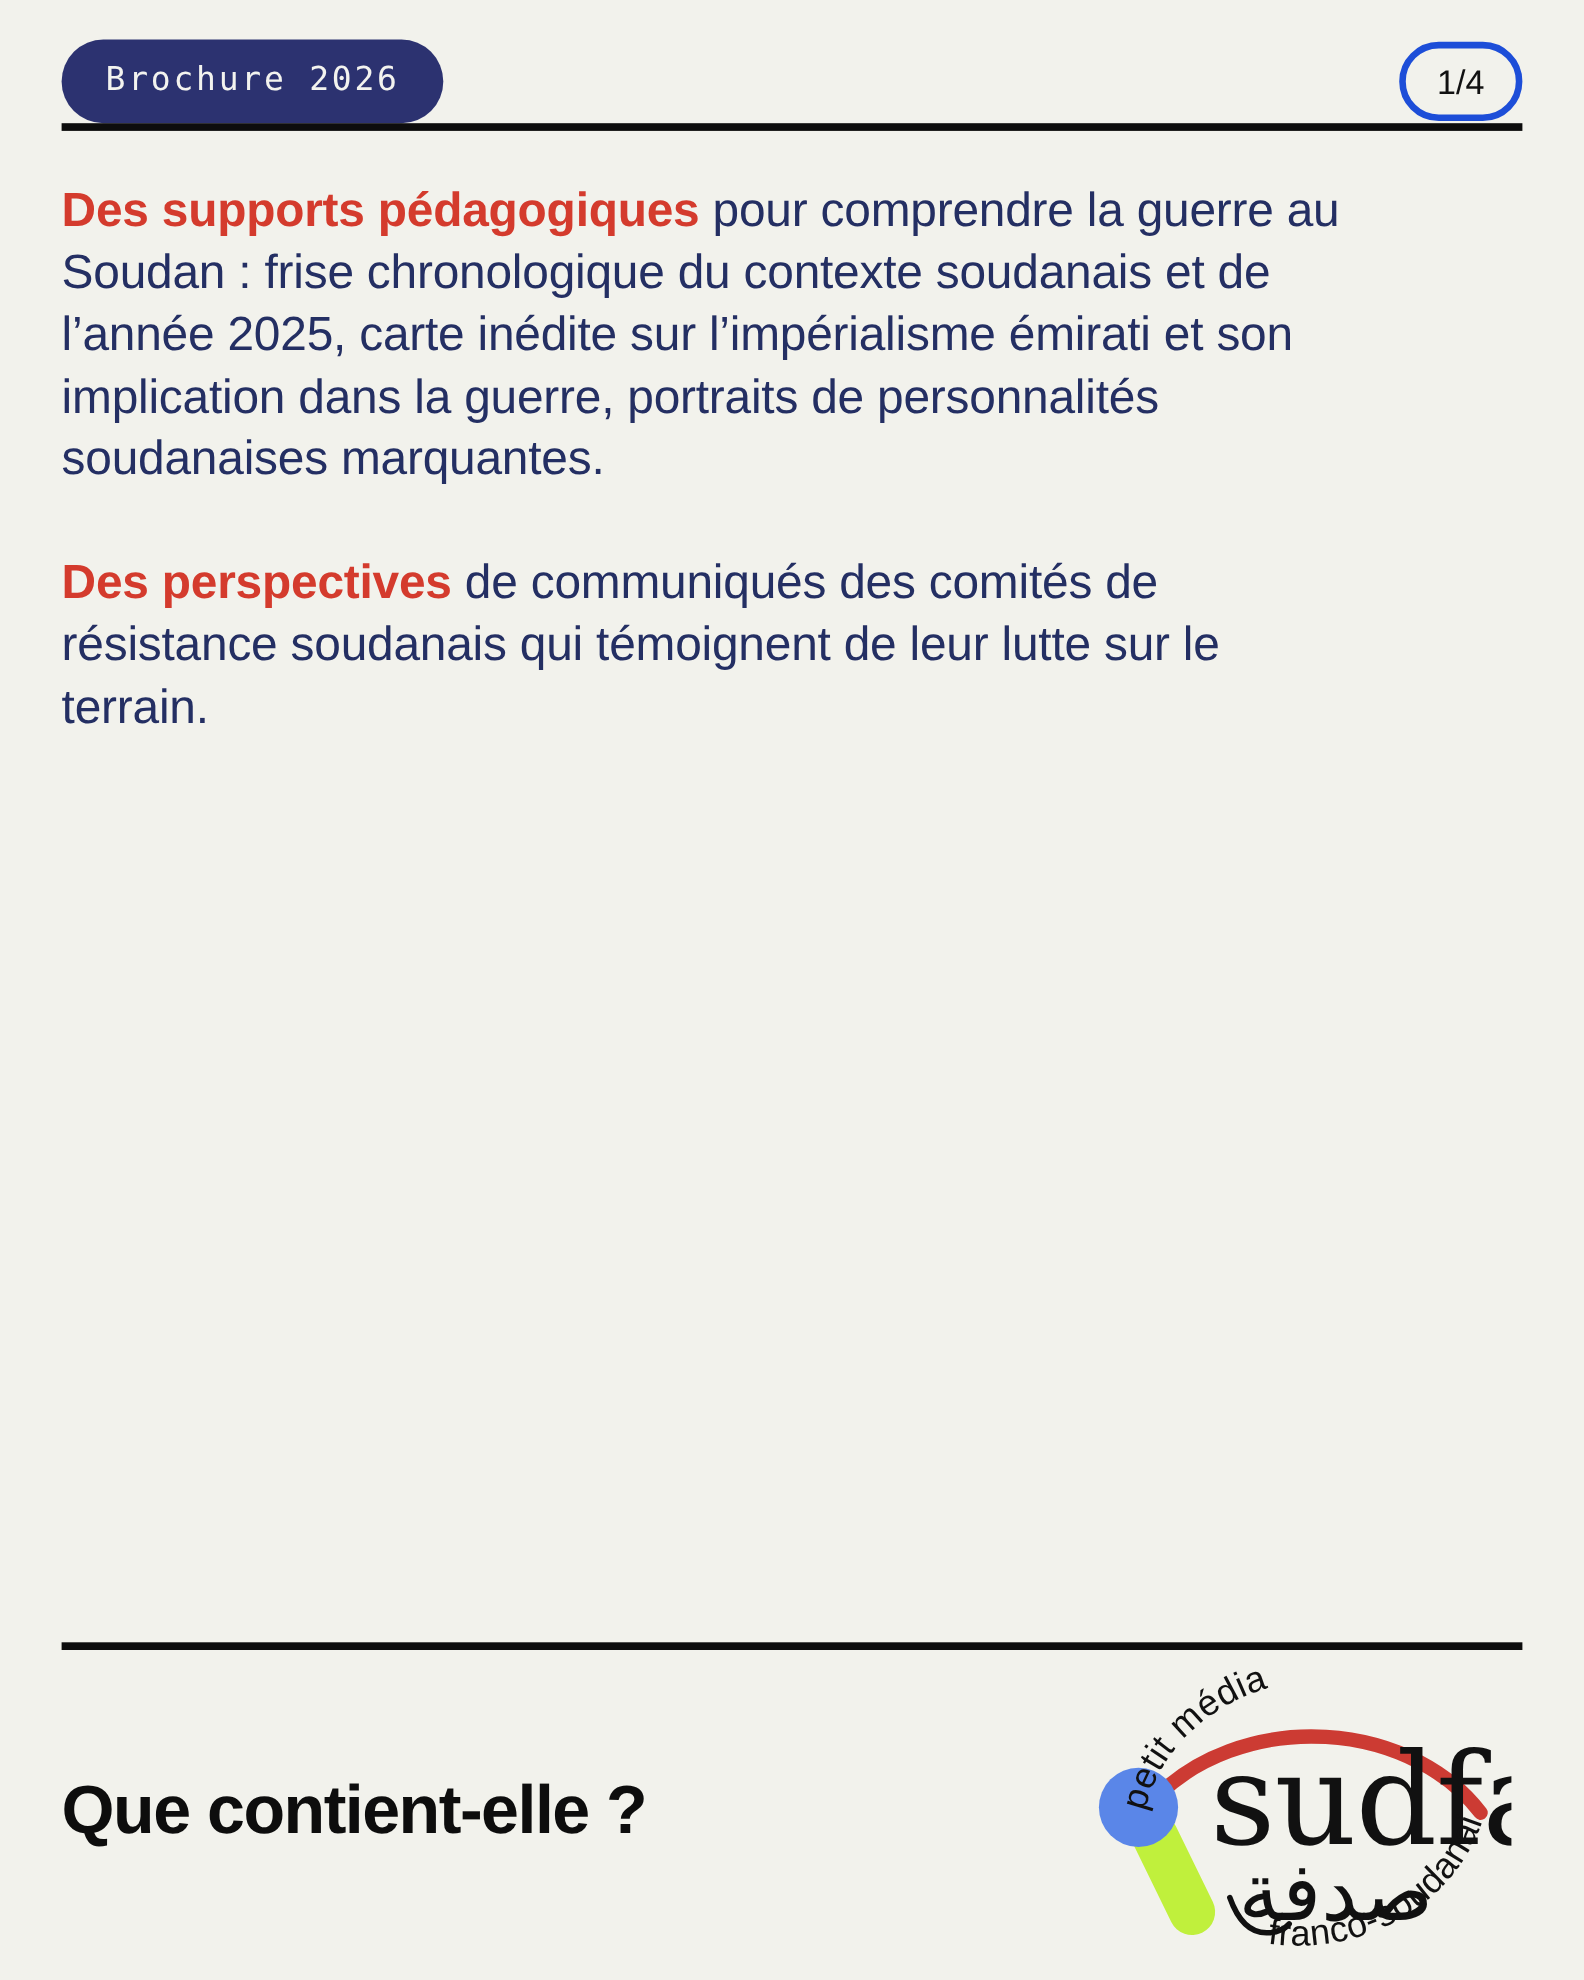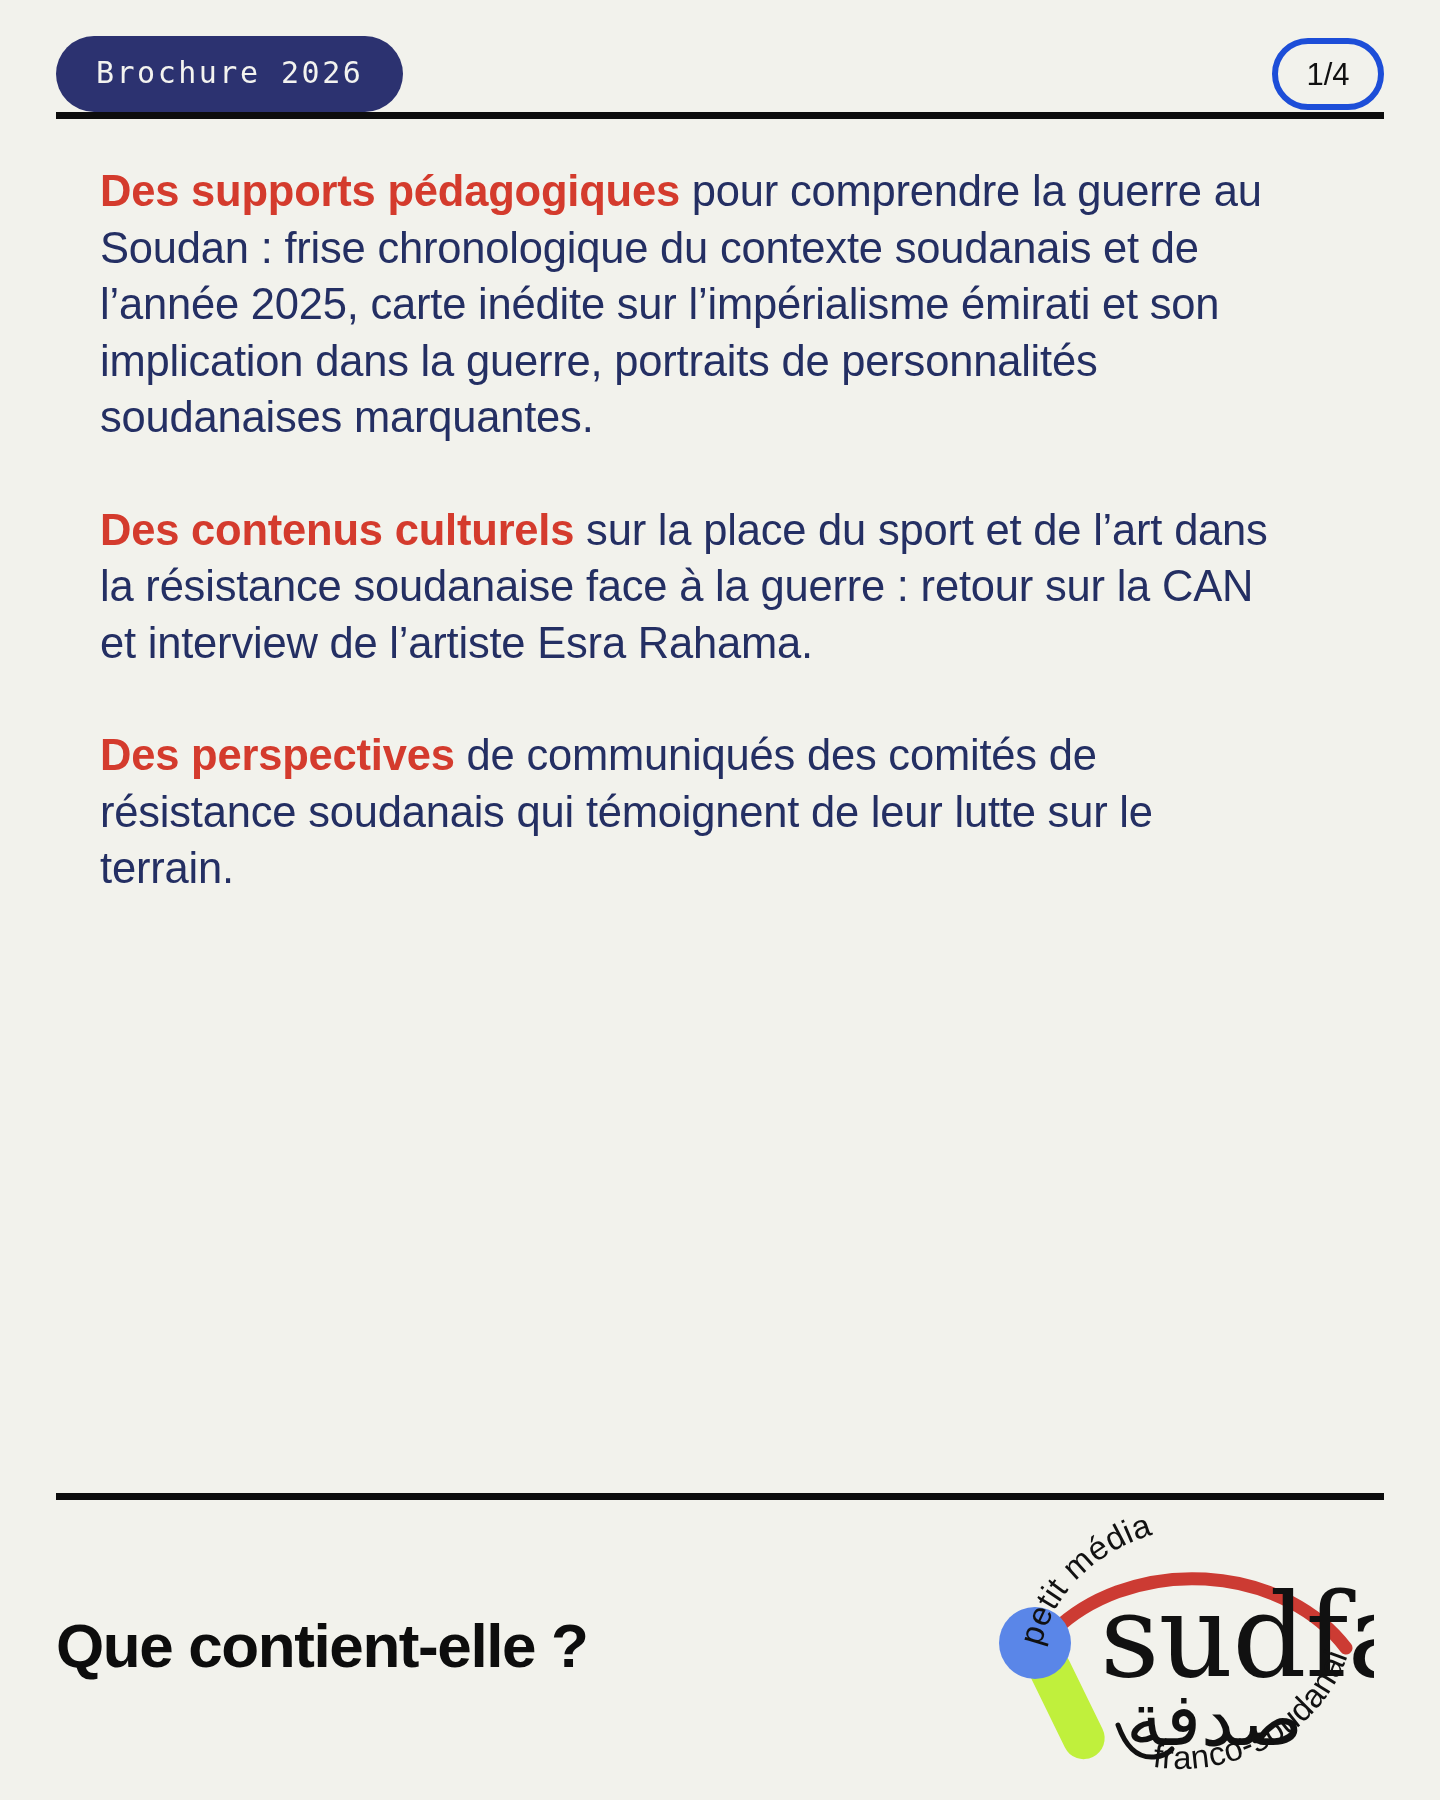--- a/index.html
+++ b/index.html
@@ -78,21 +78,20 @@
     flex: none;
   }
   .rule-top { margin-top: 14px; }
   .rule-bottom { margin-top: 0; }
 
   
   .content {
     flex: 1 1 auto;
     padding-top: 44px;
     min-height: 0;
-    margin-left: 44px;
   }
 
   .para {
     color: #242f63;
     font-size: 43.5px;
     line-height: 1.30;
     letter-spacing: -0.2px;
     margin: 0 0 56px 0;
     max-width: 1185px;
     font-weight: 400;
@@ -163,23 +162,20 @@
 
   <div class="rule rule-top"></div>
 
   <div class="content">
 
     <p class="para">
       <span class="lead">Des supports pédagogiques</span><span> pour comprendre la guerre au Soudan : frise chronologique du contexte soudanais et de l’année 2025, carte inédite sur l’impérialisme émirati et son implication dans la guerre, portraits de personnalités soudanaises marquantes.</span>
     </p>
 
 
-    <p class="para">
-      <span class="lead">Des contenus culturels</span><span> sur la place du sport et de l’art dans la résistance soudanaise face à la guerre : retour sur la CAN et interview de l’artiste Esra Rahama.</span>
-    </p>
 
     <p class="para">
       <span class="lead">Des perspectives</span><span> de communiqués des comités de résistance soudanais qui témoignent de leur lutte sur le terrain.</span>
     </p>
 
   </div>
 
   <div class="rule rule-bottom"></div>
 
   <div class="footer">

